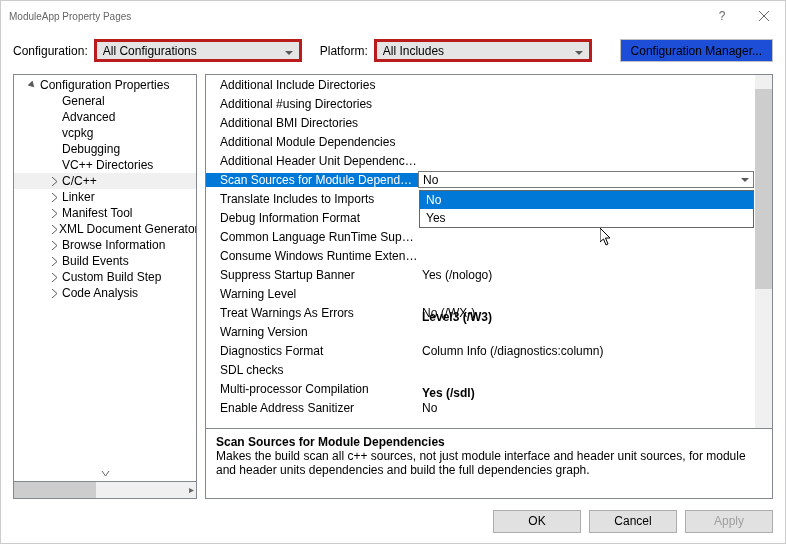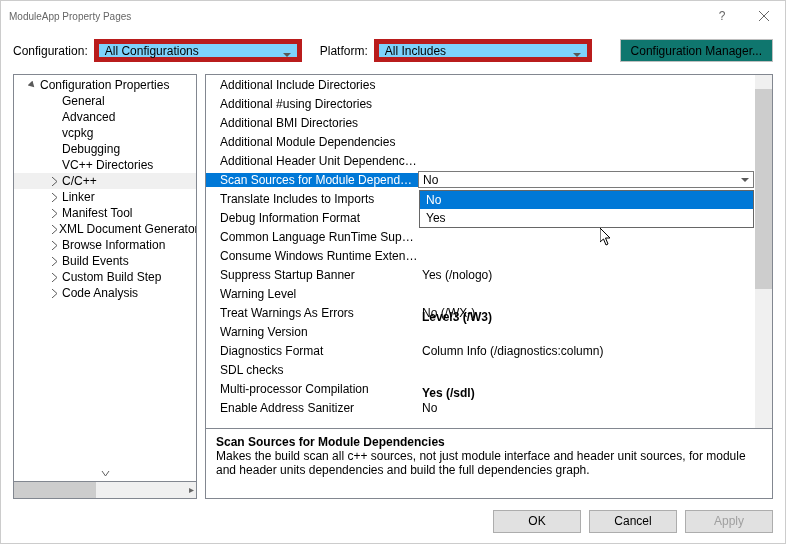--- a/index.html
+++ b/index.html
@@ -4,25 +4,25 @@
 <style>
   * { box-sizing: border-box; }
   html, body { margin:0; padding:0; font-family: "Segoe UI", Tahoma, sans-serif; font-size:12px; color:#000; background:#fff; }
   .window { width:786px; height:544px; border:1px solid #ccc; display:flex; flex-direction:column; position:relative; }
   .titlebar { height:30px; display:flex; align-items:center; padding:0 0 0 8px; background:#fff; color:#666; }
   .titlebar .title { flex:1; font-size:10px; }
   .titlebar .sys { display:flex; }
   .titlebar .sys .btn { width:42px; height:30px; display:flex; align-items:center; justify-content:center; color:#666; }
   .config-row { display:flex; align-items:center; padding:8px 12px 12px 12px; gap:6px; }
   .label { color:#000; }
-  .combo { height:23px; border:5px solid #b91c1c; background:#7dd3fc; display:flex; align-items:center; padding:0 20px 0 6px; position:relative; }
+  .combo { height:23px; border:3px solid #b91c1c; background:#e5e5e5; display:flex; align-items:center; padding:0 20px 0 6px; position:relative; }
   .combo::after { content:""; position:absolute; right:6px; top:9px; border-left:4px solid transparent; border-right:4px solid transparent; border-top:4px solid #595959; }
   .cfgCombo { width:208px; }
   .platCombo { width:218px; }
-  .cfgmgr-btn { height:23px; border:1px solid #bfbfbf; background:#0f766e; padding:0 10px; display:flex; align-items:center; }
+  .cfgmgr-btn { height:23px; border:1px solid #bfbfbf; background:#1d4ed8; padding:0 10px; display:flex; align-items:center; }
   .body { flex:1; display:flex; padding:0 12px 0 12px; gap:8px; min-height:0; }
   .tree-wrap { width:184px; display:flex; flex-direction:column; min-height:0; }
   .tree { flex:1; border:1px solid #828790; overflow:hidden; padding:2px 0; min-height:0; position:relative; }
   .tree-scroll-down { position:absolute; bottom:0; left:0; right:0; height:16px; display:flex; align-items:center; justify-content:center; }
   .tree-hscroll { height:17px; border:1px solid #828790; border-top:none; background:#f0f0f0; position:relative; }
   .tree-hscroll .thumb { position:absolute; left:0; top:0; bottom:0; width:45%; background:#cdcdcd; }
   .tree-hscroll .rarr { position:absolute; right:2px; top:2px; font-size:10px; color:#666; }
   .tree .row { height:16px; display:flex; align-items:center; padding-left:8px; white-space:nowrap; }
   .tree .row .exp { width:12px; text-align:center; color:#666; font-size:10px; }
   .tree .row.l1 { padding-left:14px; }

